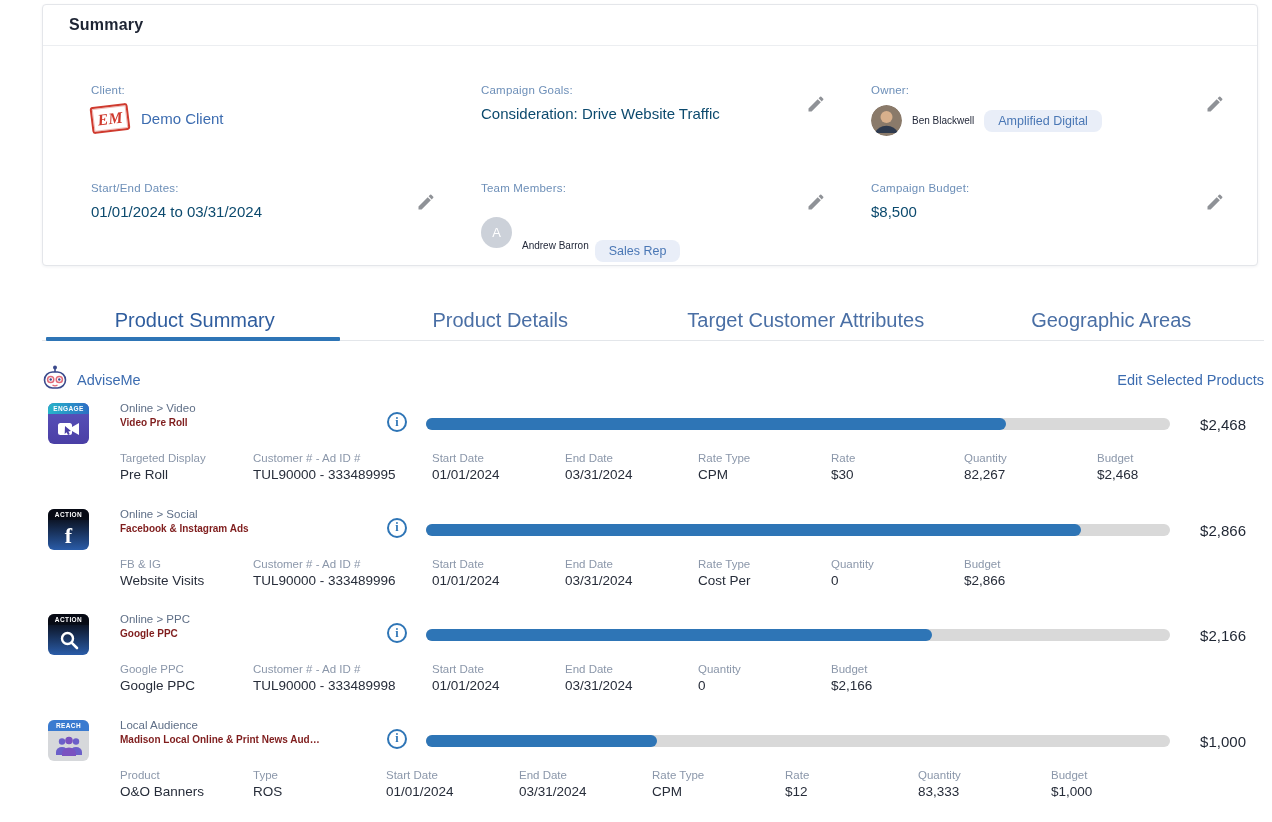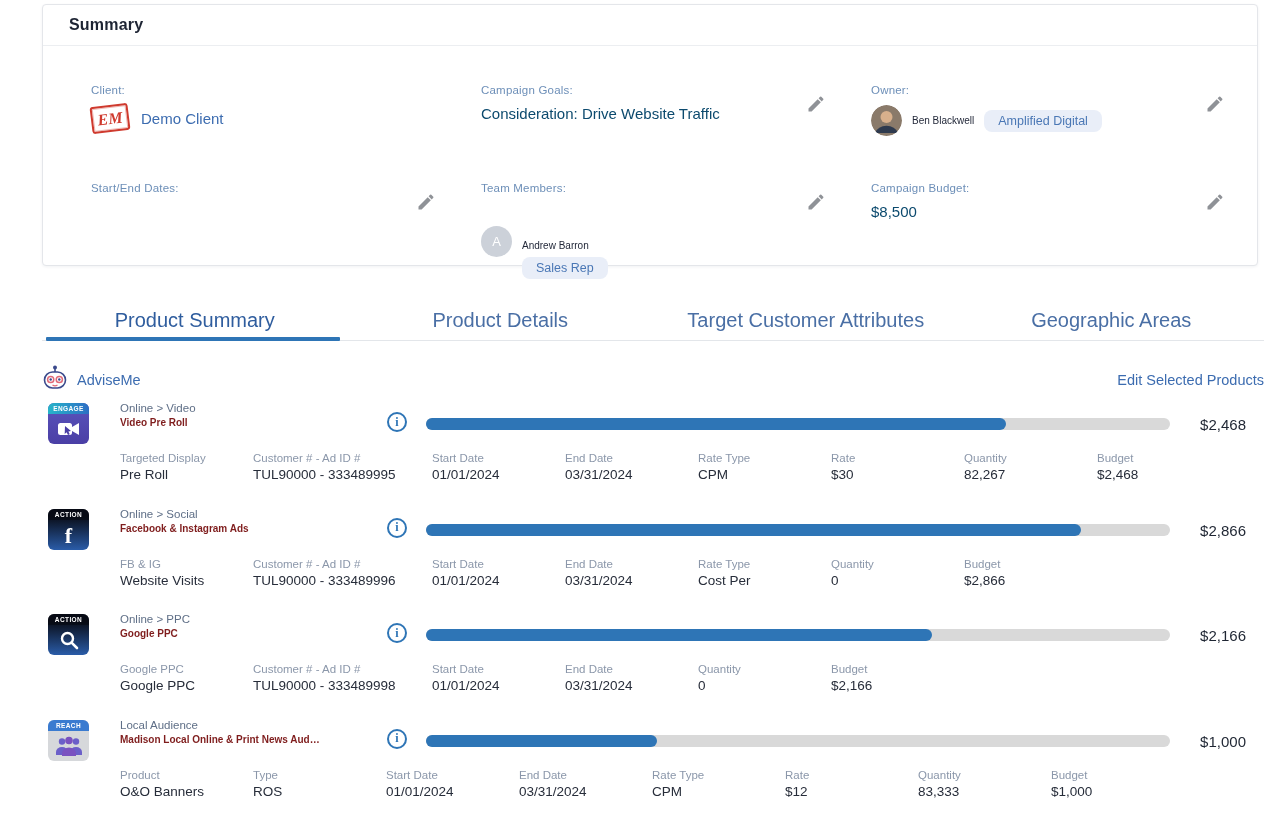--- a/index.html
+++ b/index.html
@@ -28,21 +28,21 @@
            box-shadow:inset 0 0 0 1px rgba(207,58,46,.35); }
   .client-name { font-size:15px; color:#3c6cb0; }
 
   .person-row { display:flex; align-items:center; gap:10px; }
   .avatar-photo { width:31px; height:31px; border-radius:50%; overflow:hidden; flex:none; }
   .avatar-letter { width:31px; height:31px; border-radius:50%; background:#ccd1d9; color:#fff;
                    display:flex; align-items:center; justify-content:center; font-size:13px; flex:none; }
   .person-name { font-size:10px; color:#23293a; }
   .badge { display:inline-block; background:#e9eef8; color:#4a77b5; font-size:12.5px;
            padding:4px 14px; border-radius:8px; }
-  .team-stack { display:flex; flex-direction:column; gap:6px;margin-top:37px; }
+  .team-stack { display:flex; flex-direction:row; gap:6px;margin-top:37px; }
 
   
   .tabbar { position:absolute; left:42px; top:300px; width:1222px; height:41px; display:flex;
             border-bottom:1px solid #e3e6ea; }
   .tab { flex:1; position:relative; display:flex; align-items:center; justify-content:center;
          font-size:20px; color:#4a6fa5; cursor:pointer;text-align:center; }
   .tab.active { color:#2f5d9e; }
   .tab.active::after { content:""; position:absolute; left:4px; right:8px; bottom:-1px; height:4px;
                        background:#2e75b6; border-radius:1px; }
 
@@ -131,20 +131,21 @@
           </div>
         </div>
         <span class="pencil"><svg viewBox="0 0 24 24">
               <path d="M3 17.25V21h3.75L17.8 9.94l-3.75-3.75L3 17.25zM20.7 7.04c.39-.39.39-1.02 0-1.41l-2.34-2.34a.996.996 0 0 0-1.41 0l-1.83 1.83 3.75 3.75 1.83-1.83z"></path>
             </svg></span>
       </div>
 
       <div class="cell pr-c1">
         <div class="cell-main">
           <div class="cell-label">Start/End Dates:</div>
+          <div class="cell-value">01/01/2024 to 03/31/2024</div>
         </div>
         <span class="pencil"><svg viewBox="0 0 24 24">
               <path d="M3 17.25V21h3.75L17.8 9.94l-3.75-3.75L3 17.25zM20.7 7.04c.39-.39.39-1.02 0-1.41l-2.34-2.34a.996.996 0 0 0-1.41 0l-1.83 1.83 3.75 3.75 1.83-1.83z"></path>
             </svg></span>
       </div>
 
       <div class="cell pr-c2">
         <div class="cell-main">
           <div class="cell-label">Team Members:</div>
           <div class="person-row">

